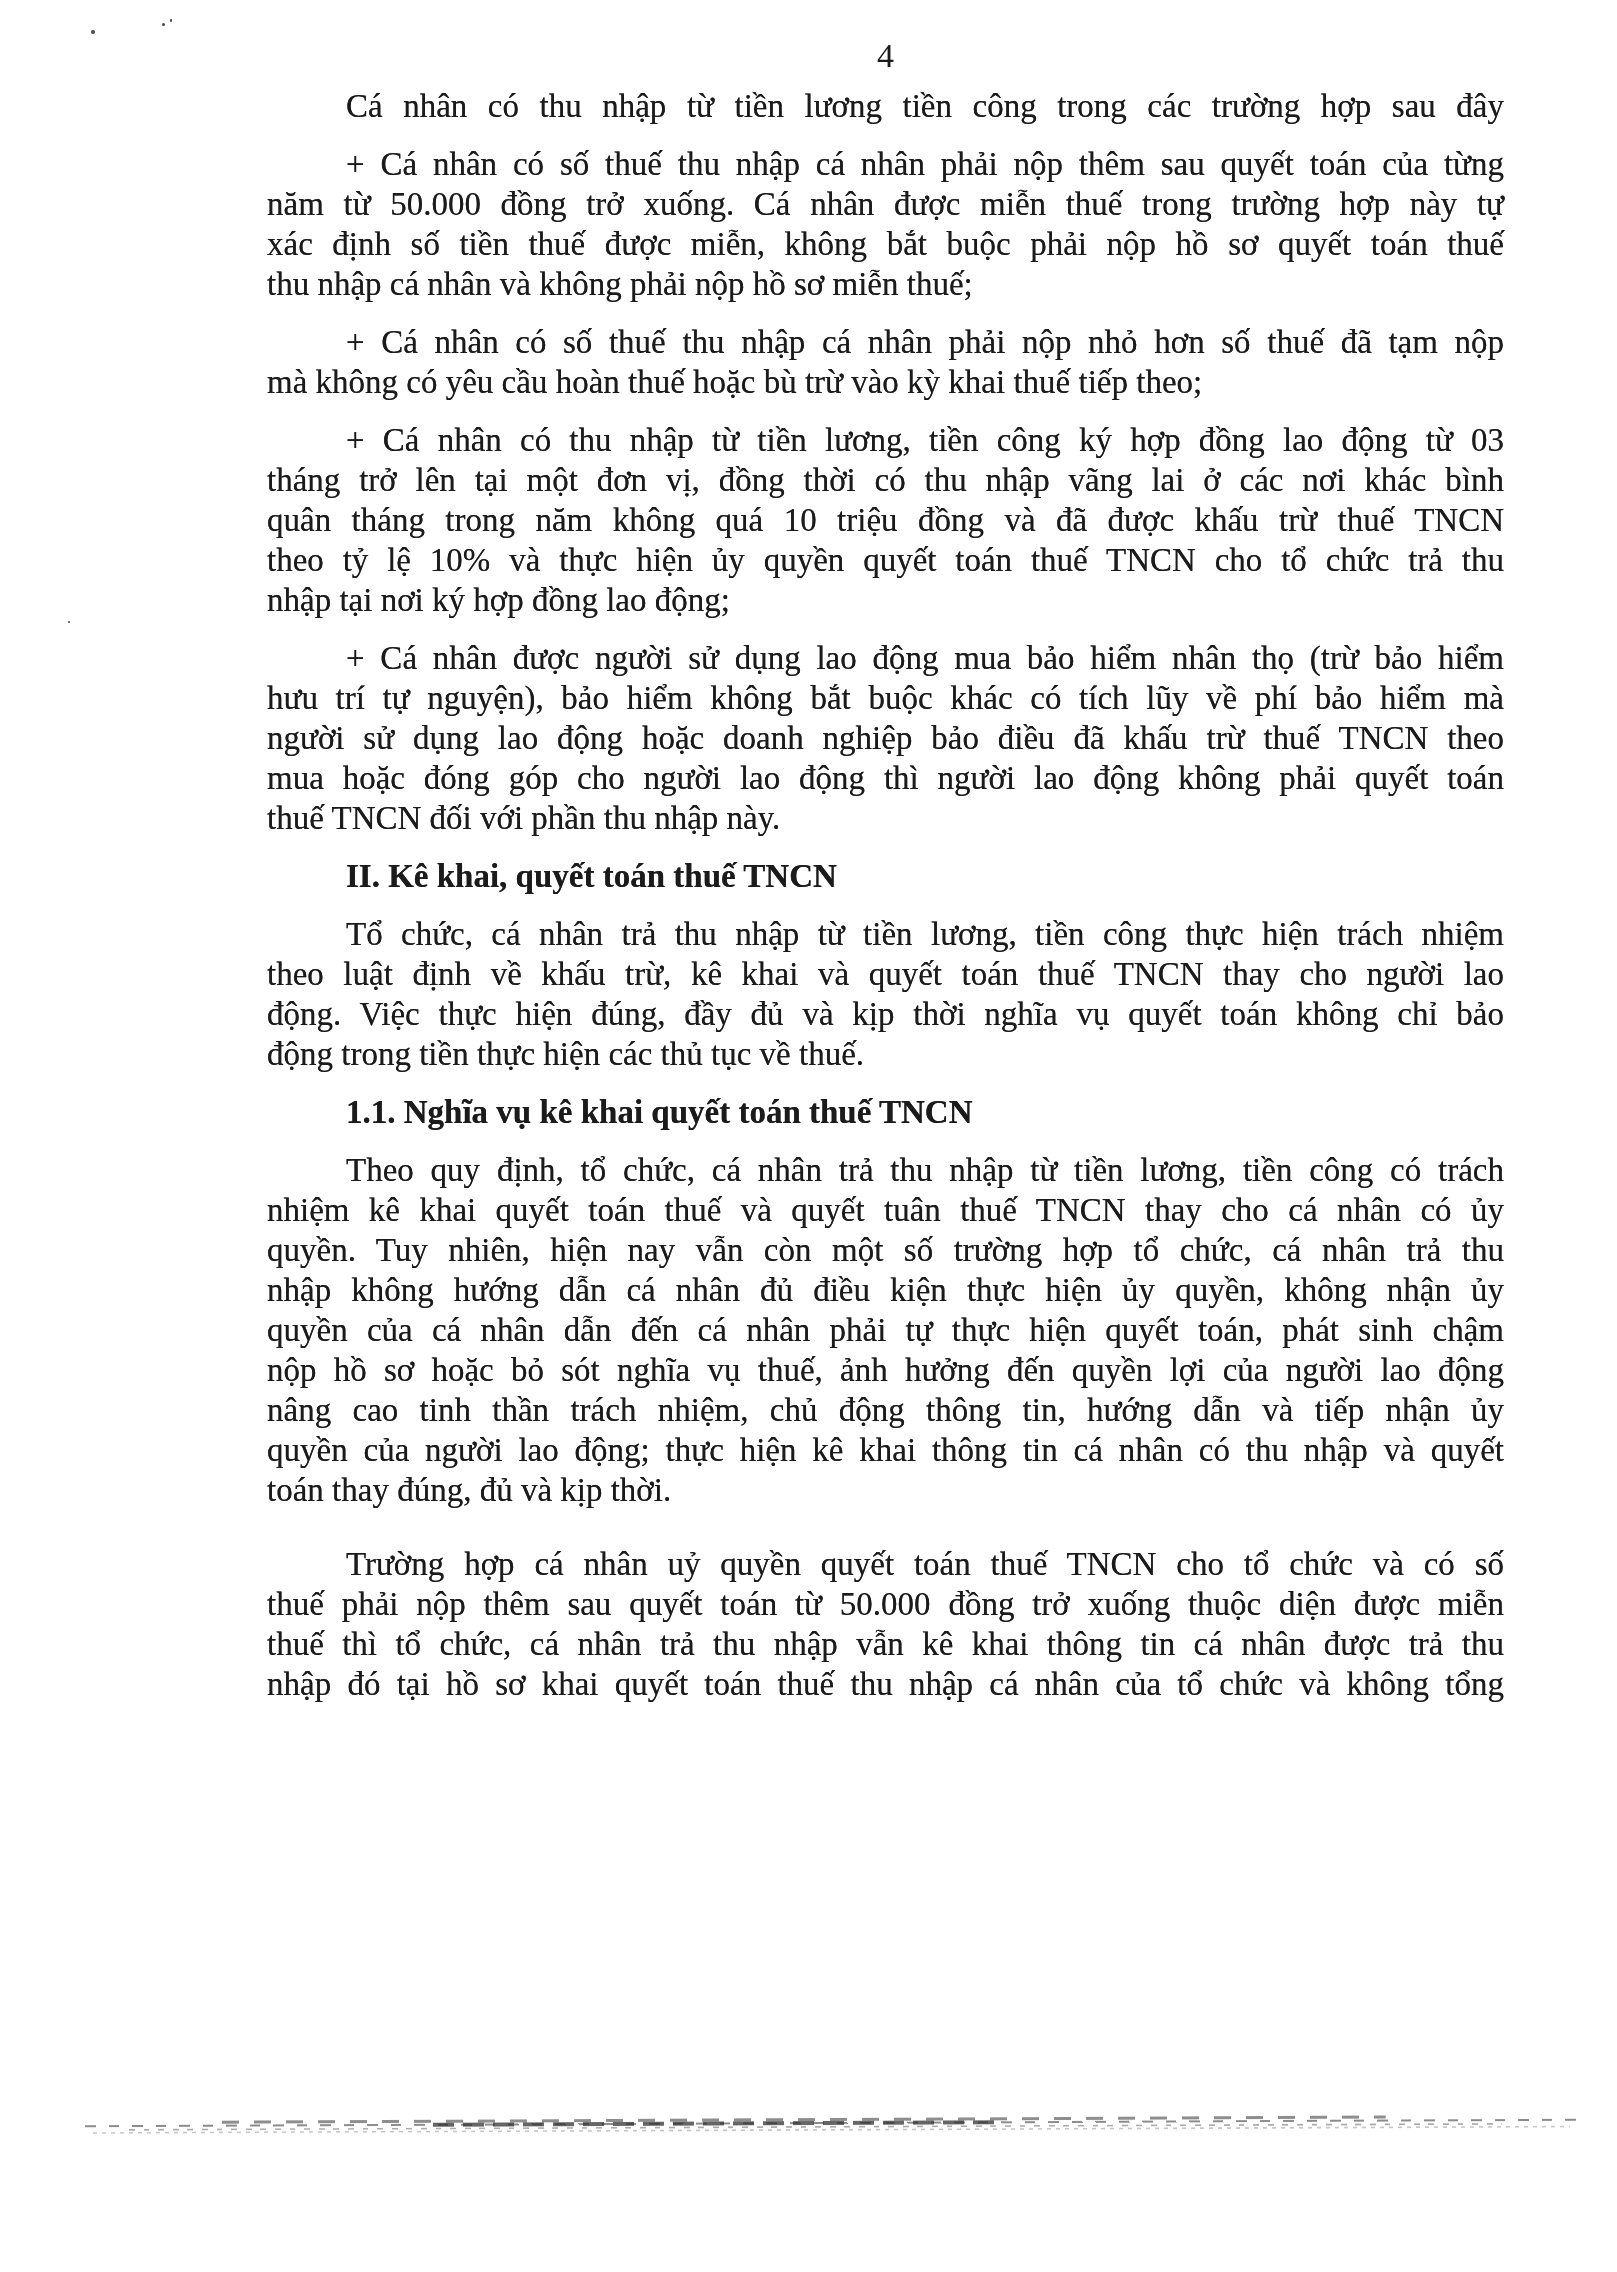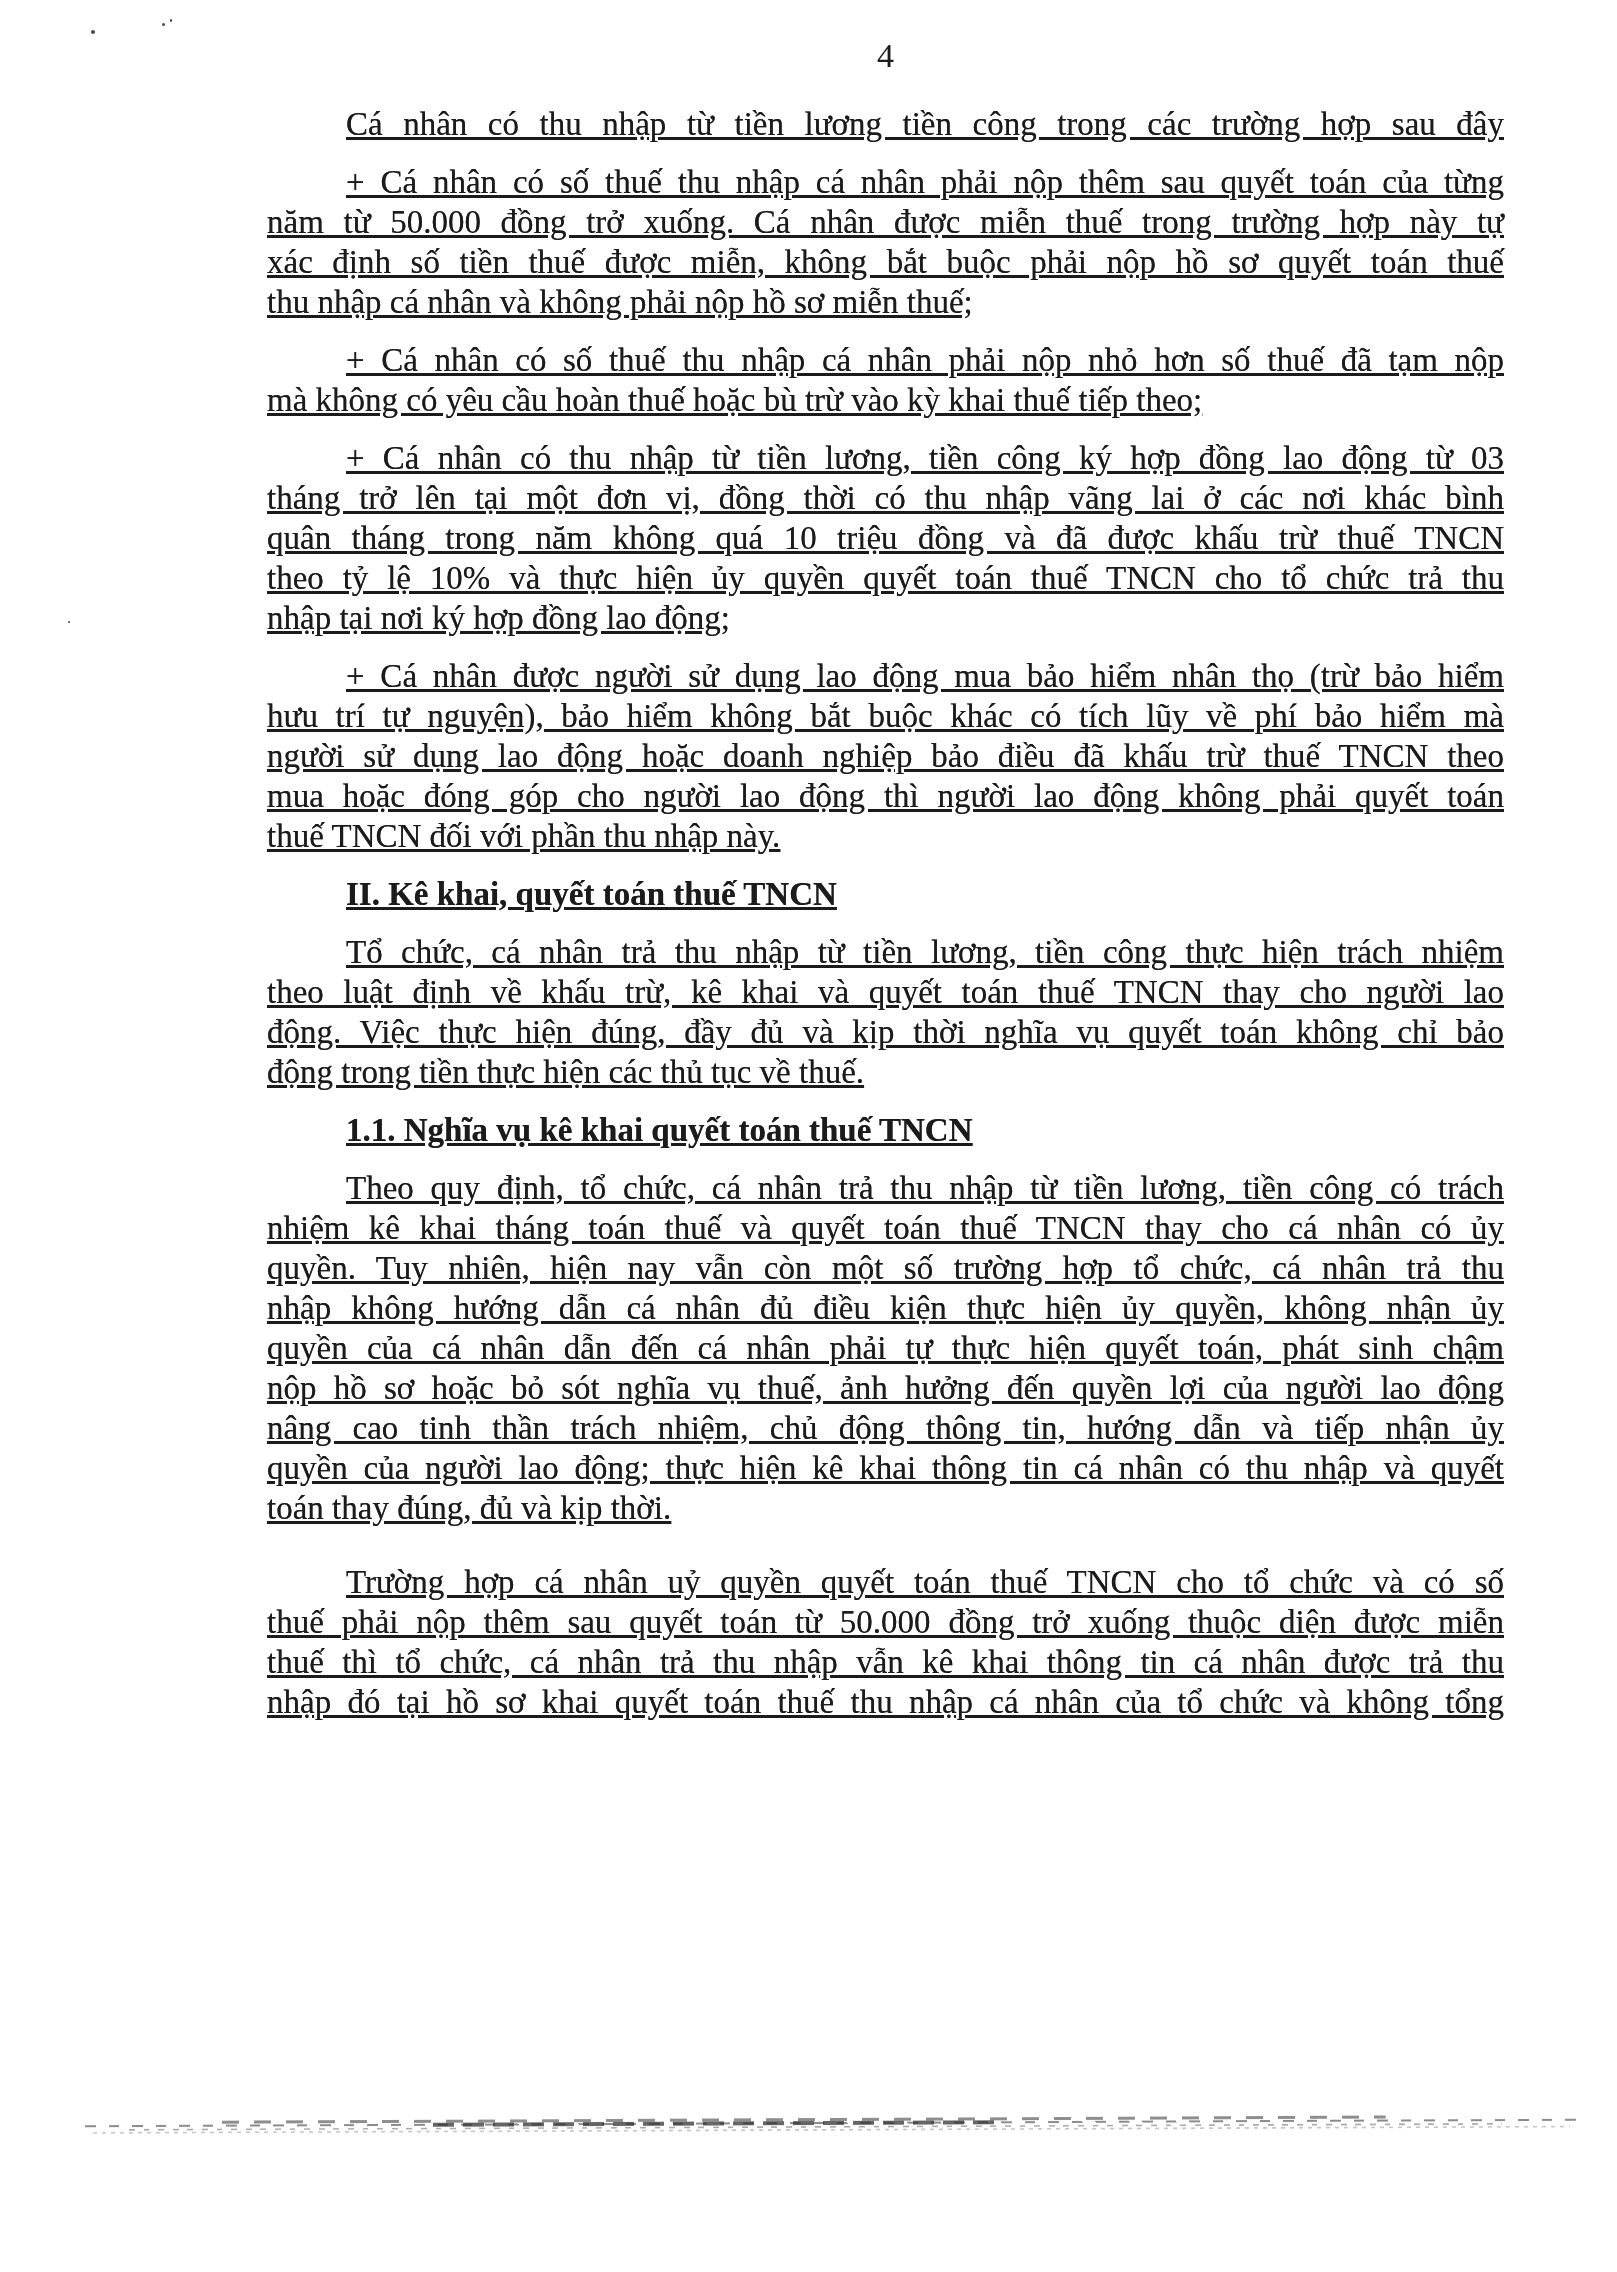--- a/index.html
+++ b/index.html
@@ -23,27 +23,26 @@
     top:36px;
     left:267px;
     width:1237px;
     text-align:center;
     font-size:34px;
     line-height:39px;
     color:var(--ink);
   }
   .textblock{
     position:absolute;
-    top:104px;
+    top:86px;
     left:267px;
     width:1237px;
     font-size:33px;
     line-height:40px;
     text-shadow:0 0 0.5px rgba(10,10,10,0.75);
-    text-decoration:underline;
   }
   .block{margin-top:18px;}
   .block:first-child{margin-top:0;}
   .block:last-child{margin-top:34px;}
   .line{
     text-align:justify;
     text-align-last:justify;
     text-justify:inter-word;
     white-space:normal;
     overflow:visible;
@@ -117,21 +116,21 @@
         <div class="line first" style="">Tổ chức, cá nhân trả thu nhập từ tiền lương, tiền công thực hiện trách nhiệm</div>
         <div class="line" style="">theo luật định về khấu trừ, kê khai và quyết toán thuế TNCN thay cho người lao</div>
         <div class="line" style="">động. Việc thực hiện đúng, đầy đủ và kịp thời nghĩa vụ quyết toán không chỉ bảo</div>
         <div class="line last" style="">động trong tiền thực hiện các thủ tục về thuế.</div>
       </div>
       <div class="block heading">
         <div class="line first last" style="">1.1. Nghĩa vụ kê khai quyết toán thuế TNCN</div>
       </div>
       <div class="block body">
         <div class="line first" style="">Theo quy định, tổ chức, cá nhân trả thu nhập từ tiền lương, tiền công có trách</div>
-        <div class="line" style="">nhiệm kê khai tháng toán thuế và quyết toán thuế TNCN thay cho cá nhân có ủy</div>
+        <div class="line" style="">nhiệm kê khai quyết toán thuế và quyết tuân thuế TNCN thay cho cá nhân có ủy</div>
         <div class="line" style="">quyền. Tuy nhiên, hiện nay vẫn còn một số trường hợp tổ chức, cá nhân trả thu</div>
         <div class="line" style="">nhập không hướng dẫn cá nhân đủ điều kiện thực hiện ủy quyền, không nhận ủy</div>
         <div class="line" style="">quyền của cá nhân dẫn đến cá nhân phải tự thực hiện quyết toán, phát sinh chậm</div>
         <div class="line" style="">nộp hồ sơ hoặc bỏ sót nghĩa vụ thuế, ảnh hưởng đến quyền lợi của người lao động</div>
         <div class="line" style="">nâng cao tinh thần trách nhiệm, chủ động thông tin, hướng dẫn và tiếp nhận ủy</div>
         <div class="line" style="">quyền của người lao động; thực hiện kê khai thông tin cá nhân có thu nhập và quyết</div>
         <div class="line last" style="">toán thay đúng, đủ và kịp thời.</div>
       </div>
       <div class="block body jl">
         <div class="line first" style="">Trường hợp cá nhân uỷ quyền quyết toán thuế TNCN cho tổ chức và có số</div>

